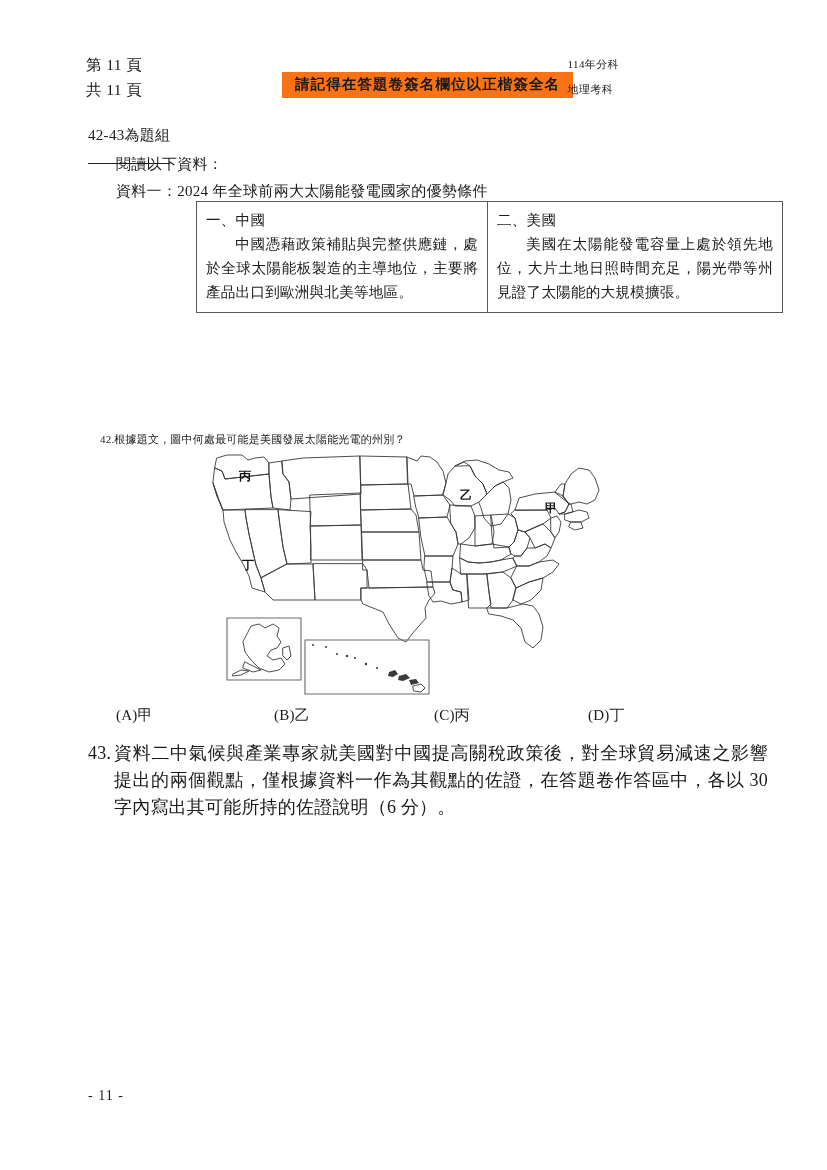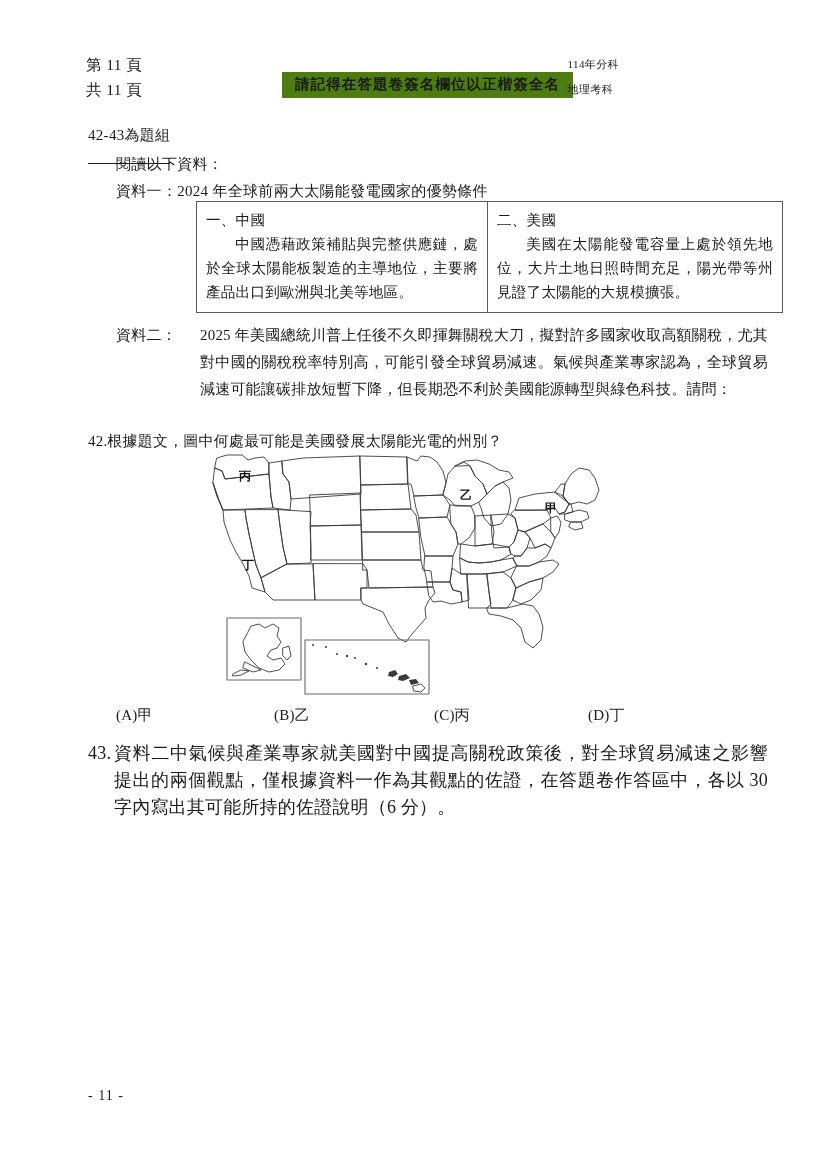--- a/index.html
+++ b/index.html
@@ -46,21 +46,21 @@
     text-align: left;
     font-size: 11px;
     line-height: 25px;
     letter-spacing: 0.4px;
     white-space: nowrap;
   }
   .hdr-banner {
     position: absolute;
     left: 196px;
     top: 20px;
-    background: #4d7c0f;
+    background: #f97316;
     padding: 3px 13px 4px 13px;
     font-size: 14.5px;
     letter-spacing: 1.1px;
     font-weight: 600;
     font-family: "DejaVu Serif", "Liberation Serif", serif;
     white-space: nowrap;
   }
 
   
   .group-title {
@@ -132,23 +132,23 @@
   }
   .src2 .txt {
     display: block;
     margin-left: 84px;
     text-align: justify;
   }
 
   
   .q42 {
     position: absolute;
-    left: 88px;
+    left: 100px;
     top: 432px;
-    font-size: 15px;
+    font-size: 11px;
     letter-spacing: 0.2px;
     white-space: nowrap;
     text-align: center;
   }
   .map-wrap {
     position: absolute;
     left: 203px;
     top: 452px;
     width: 420px;
     height: 252px;
@@ -240,24 +240,20 @@
         <span class="cell-body">中國憑藉政策補貼與完整供應鏈，處於全球太陽能板製造的主導地位，主要將產品出口到歐洲與北美等地區。</span>
       </td>
       <td class="col-right">
         <span class="cell-head">二、美國</span>
         <span class="cell-body">美國在太陽能發電容量上處於領先地位，大片土地日照時間充足，陽光帶等州見證了太陽能的大規模擴張。</span>
       </td>
     </tr>
   </tbody>
     </table>
 
-  <div class="src2">
-    <span class="lbl">資料二：</span>
-    <span class="txt">2025 年美國總統川普上任後不久即揮舞關稅大刀，擬對許多國家收取高額關稅，尤其對中國的關稅稅率特別高，可能引發全球貿易減速。氣候與產業專家認為，全球貿易減速可能讓碳排放短暫下降，但長期恐不利於美國能源轉型與綠色科技。請問：</span>
-  </div>
 
   <div class="q42">42.根據題文，圖中何處最可能是美國發展太陽能光電的州別？</div>
 
   <div class="map-wrap">
     <svg viewBox="0 0 420 252" xmlns="http://www.w3.org/2000/svg" fill="none" stroke="#3a3a3a" stroke-width="0.9" stroke-linejoin="round" stroke-linecap="round">
 
       <path d="M14,6 L24,3 L39,3 L45,8 L52,6 L61,5 L66,11 L66,22 L22,27 L19,19 L12,16 Z"></path>
 
       <path d="M12,16 L19,19 L22,27 L66,22 L68,45 L70,56 L20,58 L14,44 L10,31 Z"></path>
 

